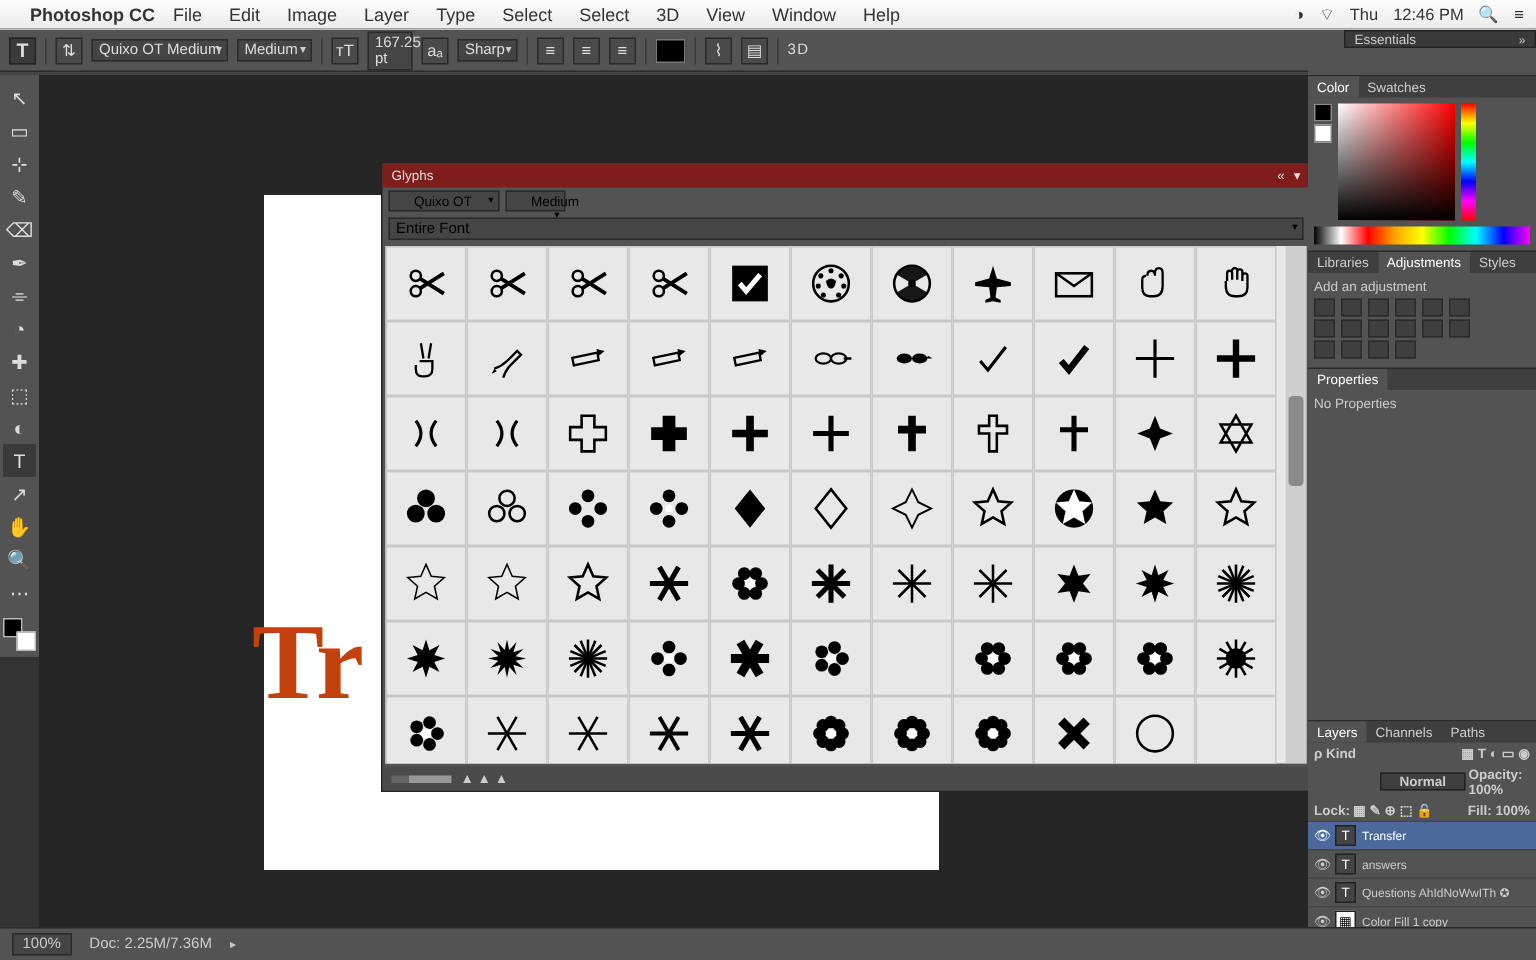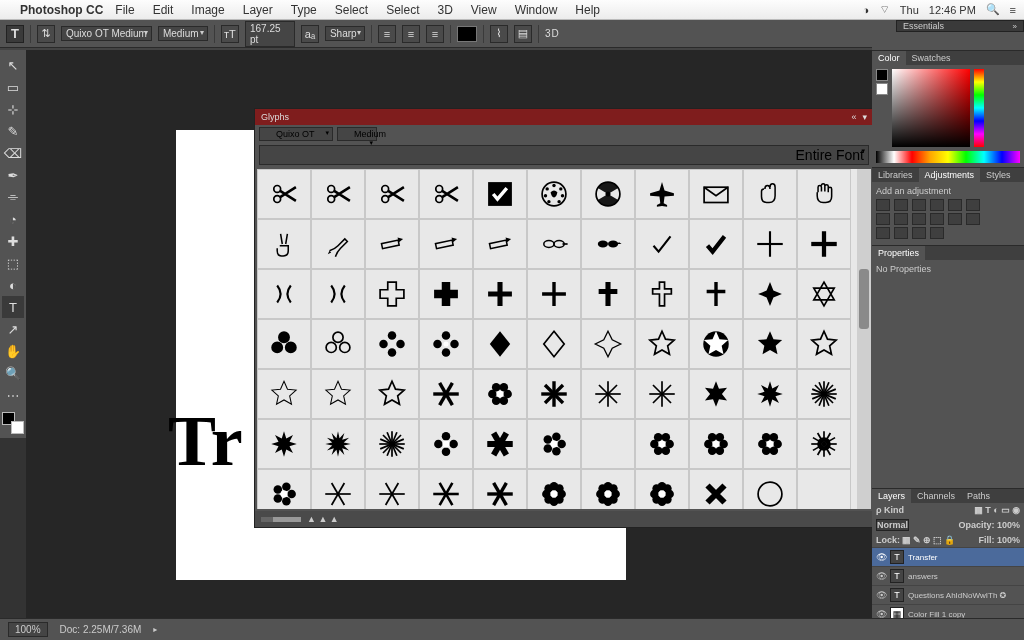--- a/index.html
+++ b/index.html
@@ -11,21 +11,21 @@
 .mac-bar .app-name { font-weight: 600; margin-right: 12px; }
 .mac-bar .menu { display: flex; gap: 18px; }
 .mac-bar .right { margin-left: auto; display: flex; gap: 10px; align-items: center; font-size: 11px; }
 .mac-bar .right span { display:inline-block; }
 
 
 .opt-bar { height: 28px; background: #535353; display: flex; align-items: center; padding: 0 6px; gap: 6px; font-size: 10px; color: #ddd; border-bottom: 1px solid #2a2a2a; }
 .opt-bar .big-t { width: 18px; height: 18px; background: #3a3a3a; border:1px solid #222; display:flex; align-items:center; justify-content:center; font-weight:bold; font-size:13px; }
 .opt-bar .ddl { background:#454545; border:1px solid #2a2a2a; padding:1px 4px; min-width:60px; position:relative; }
 .opt-bar .ddl::after{content:"▾"; position:absolute; right:3px; font-size:8px; color:#ccc;}
-.opt-bar .num { background:#454545; border:1px solid #2a2a2a; padding:1px 4px; width:50px;}
+.opt-bar .num { background:#454545; border:1px solid #2a2a2a; padding:1px 4px; width:30px;}
 .opt-bar .sep { width:1px; height:18px; background:#3a3a3a; }
 .opt-bar .ico { width:18px; height:18px; background:#4a4a4a; border:1px solid #2a2a2a; display:flex; align-items:center; justify-content:center; font-size:11px;}
 .opt-bar .swatch { width:20px; height:16px; background:#000; border:1px solid #777;}
 .opt-bar .t3d { font-size:10px; letter-spacing:1px;}
 
 
 .doc-tab-bar { height: 22px; background: #444; display:flex; align-items:flex-end; padding-left:6px; font-size:10px; color:#ccc; border-bottom:1px solid #222;}
 .doc-tab { background:#535353; padding:3px 10px; border:1px solid #2a2a2a; border-bottom:none; }
 
 
@@ -53,48 +53,48 @@
 .panel .body { padding:4px; }
 .color-panel .picker { display:flex; gap:4px;}
 .color-panel .sq { width:12px;height:12px; background:#000; border:1px solid #888;}
 .color-panel .grad { width:78px; height:78px; background: linear-gradient(to bottom, rgba(0,0,0,0) 0%, rgba(0,0,0,1) 100%), linear-gradient(to right, #fff, #ff0000); position:relative;}
 .color-panel .hue { width:10px; height:78px; background: linear-gradient(red,yellow,lime,cyan,blue,magenta,red);}
 .color-panel .strip { height:12px; background: linear-gradient(90deg,#000,#fff,red,orange,yellow,lime,cyan,blue,magenta);}
 .adj .row { display:flex; gap:4px; margin-bottom:2px;}
 .adj .row .b { width:14px;height:12px;background:#3f3f3f;border:1px solid #2a2a2a;}
 .props .body{min-height:100px;}
 .layers .opts { display:flex; gap:2px; align-items:center; padding:2px 4px;font-weight:bold;}
-.layers .opts .sel{background:#3f3f3f;border:1px solid #222;padding:0 0;}
+.layers .opts .sel{background:#3f3f3f;border:1px solid #222;padding:0 12px;margin-left:44px;}
 .layers .opts .r{margin-left:auto;}
 .layers .list { }
 .layers .layer { display:flex; align-items:center; gap:4px; padding:2px 4px; border-top:1px solid #444;}
 .layers .layer.sel { background:#4b6a9b; color:#fff;}
 .layers .eye{width:10px;text-align:center;}
 .layers .th{width:14px;height:14px;background:#fff;border:1px solid #222;display:flex;align-items:center;justify-content:center;font-size:9px;color:#000;}
 .layers .th.tl{background:#444;color:#fff;}
 .layers .lbl{flex:1;white-space:nowrap;overflow:hidden;text-overflow:ellipsis;font-size:8px;}
 .layers .footer{display:flex;gap:2px;padding:2px 4px;border-top:1px solid #333;background:#4a4a4a;}
 .layers .footer .fb{width:14px;height:12px;background:#3f3f3f;border:1px solid #2a2a2a;}
 
 
 .canvas-area { position:absolute; left:26px; right:152px; top:50px; bottom:22px; background:#262626; }
 .doc { position:absolute; left:150px; top:80px; width:450px; height:450px; background:#fff; }
-.doc .big-text { position:absolute; left:-8px; top:270px; font-family: "Times New Roman", serif; font-weight:bold; font-size:72px; color:#000000;}
+.doc .big-text { position:absolute; left:-8px; top:270px; font-family: "Times New Roman", serif; font-weight:bold; font-size:72px; color:#c2410c;}
 
 
 .glyphs { position:absolute; left:254px; top:108px; width:620px; height:420px; background:#535353; display:flex; flex-direction:column; border:1px solid #222;}
 .glyphs .titlebar { height:16px; background:#7f1d1d; display:flex; align-items:center; font-size:9px; color:#ddd; padding:0 6px;}
 .glyphs .titlebar .r{margin-left:auto;}
 .glyphs .fontrow { display:flex; gap:4px; padding:2px 4px; font-size:9px;}
 .glyphs .fontrow .d{background:#454545;border:1px solid #2a2a2a;padding:1px 16px;position:relative;}
 .glyphs .fontrow .d.f{width:74px;}
 .glyphs .fontrow .d.w{width:40px;}
 .glyphs .fontrow .d::after{content:"▾";position:absolute;right:3px;font-size:7px;}
 .glyphs .catrow { padding:2px 4px; }
-.glyphs .catrow .d{background:#454545;border:1px solid #2a2a2a;padding:1px 4px;font-size:14px;position:relative;text-align:right;}
+.glyphs .catrow .d{background:#454545;border:1px solid #2a2a2a;padding:1px 4px;font-size:10px;position:relative;}
 .glyphs .catrow .d::after{content:"▾";position:absolute;right:3px;font-size:7px;}
 .glyphs .grid-wrap { flex:1; background:#e8e8e8; margin:2px; overflow:hidden; position:relative;}
 .glyphs .grid { display:grid; grid-template-columns: repeat(11, 54px); grid-auto-rows:50px; }
 .glyphs .cell { border:1px solid #c8c8c8; background:#e8e8e8; display:flex; align-items:center; justify-content:center; font-size:28px; color:#000;}
 .glyphs .cell svg{width:34px;height:34px;}
 .glyphs .scroll { position:absolute; right:0; top:0; bottom:0; width:14px; background:#cfcfcf;}
 .glyphs .scroll .thumb{position:absolute;left:2px;right:2px;top:100px;height:60px;background:#8a8a8a;border-radius:3px;}
 .glyphs .footer { height:16px; background:#4a4a4a; display:flex; align-items:center; padding:0 6px; gap:6px;}
 .glyphs .footer .hb{width:40px;height:5px;background:linear-gradient(90deg,#666 0 30%,#999 30% 100%);}
 .glyphs .footer .z{font-size:9px;color:#ccc;}

